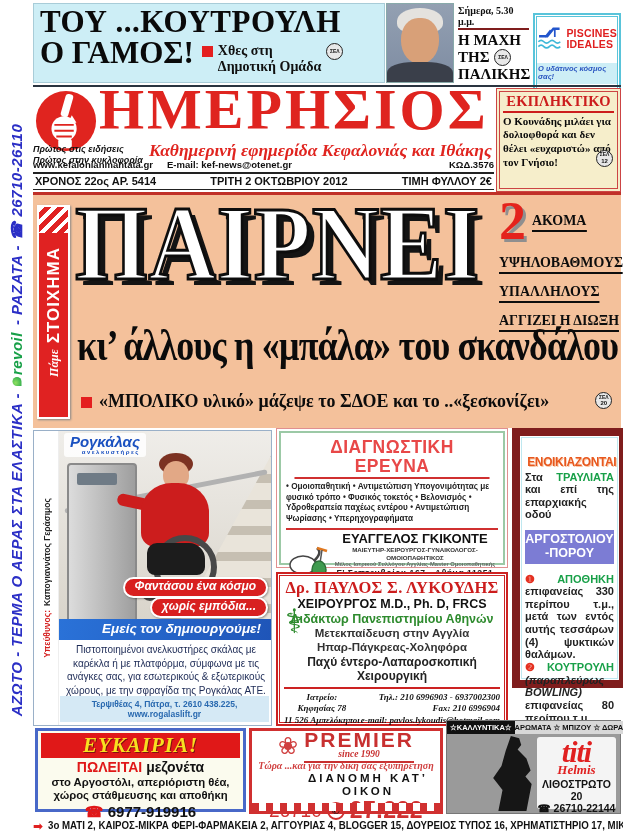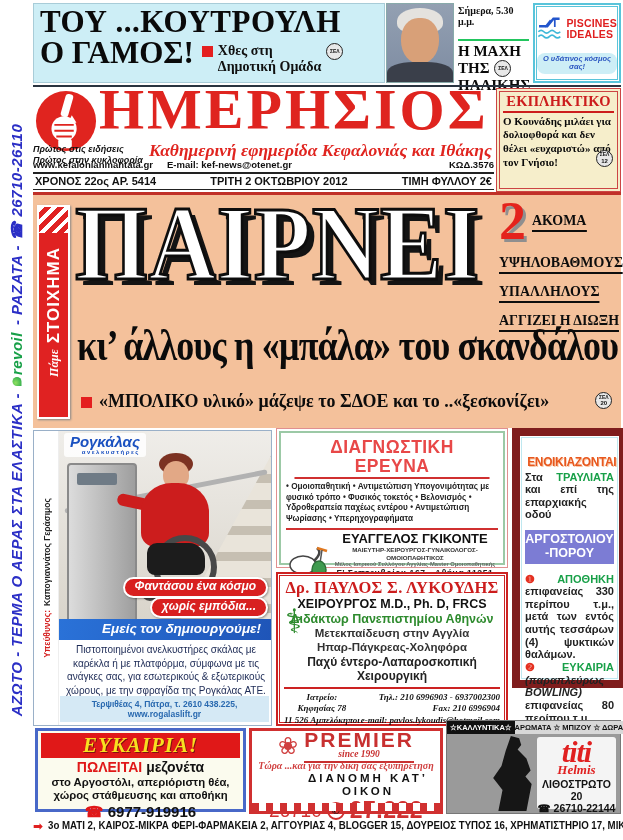--- a/index.html
+++ b/index.html
@@ -30,28 +30,28 @@
     width:17px; height:17px; border-radius:50%; border:1px solid #222; background:#e8e8e8;
     font:700 5px/1.1 "Liberation Sans", sans-serif; color:#111; flex:0 0 auto; }
   .badge .num { font-size:6px; }
 
   .photo-man { left:386px; top:3px; width:68px; height:80px; background:linear-gradient(#93a0b2,#7e8ca2); overflow:hidden; border:1px solid #8aa; }
   .photo-man .hair { position:absolute; left:10px; top:4px; width:46px; height:26px; background:#e4e2de; border-radius:50% 50% 40% 40%; }
   .photo-man .face { position:absolute; left:14px; top:14px; width:38px; height:46px; background:#d8a078; border-radius:45% 45% 50% 50%; }
   .photo-man .suit { position:absolute; left:0; bottom:-6px; width:100%; height:26px; background:#3a3f4a; border-radius:40% 40% 0 0; }
 
   .machi { left:455px; top:3px; width:77px; height:80px; background:#fff; padding:2px 3px; text-align:left; }
-  .machi .time { font:700 10px/1.1 "Liberation Serif", serif; color:#111; border-bottom:2px solid #22c55e; display:inline-block; padding-bottom:12px; margin-bottom:2px; }
+  .machi .time { font:700 10px/1.1 "Liberation Serif", serif; color:#111; border-bottom:2px solid #7f1d1d; display:inline-block; padding-bottom:1px; margin-bottom:2px; }
   .machi .ml { font:800 15px/1.12 "Liberation Serif", serif; color:#0a0a0a; }
   .machi .mlrow { display:flex; align-items:center; gap:5px; }
 
-  .piscines { left:533px; top:3px; width:88px; height:80px; background:#fff; border:2px solid #59c4da; box-shadow:inset 0 0 0 1px #fff, inset 0 0 0 2px #59c4da; padding:2px; }
+  .piscines { left:533px; top:13px; width:88px; height:80px; background:#fff; border:2px solid #59c4da; box-shadow:inset 0 0 0 1px #fff, inset 0 0 0 2px #59c4da; padding:2px; }
   .piscines .toprow { display:flex; align-items:center; gap:2px; height:44px; }
   .piscines .brand { font:800 10.5px/1.05 "Liberation Sans", sans-serif; color:#e02020; letter-spacing:.2px; }
-  .piscines .tag { background:#cdeef6; margin-top:2px; padding:2px 1px; font:italic 700 7.5px/1.1 "Liberation Sans", sans-serif; color:#2a55c0; text-align:center;border-radius:8px; }
+  .piscines .tag { background:#cdeef6; margin-top:2px; padding:2px 1px; font:italic 700 7.5px/1.1 "Liberation Sans", sans-serif; color:#2a55c0; text-align:left; }
 
   #toprule { left:33px; top:85px; width:588px; height:2px; background:#2a3440; }
 
   
   #masthead { left:33px; top:88px; width:461px; height:104px; }
   .fistlogo { position:absolute; left:2px; top:2px; width:62px; height:62px; }
   #mast-title { position:absolute; left:66px; top:-8px; width:392px; font:700 58px/1.05 "Liberation Serif", serif; color:#df241f; letter-spacing:3px; transform:scaleX(1.0); white-space:nowrap; }
   .claims { position:absolute; left:0; top:56px; font:italic 800 9px/1.25 "Liberation Sans", sans-serif; color:#111; }
   .mast-tag { position:absolute; left:116px; top:54px; font:italic 800 17.5px/1 "Liberation Serif", serif; color:#e0241f; white-space:nowrap; }
   .webline { position:absolute; left:0; top:72px; width:100%; display:flex; justify-content:space-between; font:700 9.5px/1 "Liberation Sans", sans-serif; color:#111; }
@@ -408,21 +408,21 @@
   </div>
 
   <div class="abs" id="enoik">
     <div class="ttl">ΕΝΟΙΚΙΑΖΟΝΤΑΙ</div>
     <p><span>Στα </span><span class="grn">ΤΡΑΥΛΙΑΤΑ</span><span> και επί της επαρχιακής οδού</span></p>
     <div class="roadbox">
       <div>ΑΡΓΟΣΤΟΛΙΟΥ</div>
       <div>-ΠΟΡΟΥ</div>
     </div>
     <p><span class="rednum">❶ </span><span class="grn">ΑΠΟΘΗΚΗ</span><span> επιφανείας 330 περίπου τ.μ., μετά των εντός αυτής τεσσάρων (4) ψυκτικών θαλάμων.</span></p>
-    <p><span class="rednum">❷ </span><span class="grn">ΕΥΚΑΙΡΙΑ</span><span class="ital"> (παραπλεύρως BOWLING)</span><span> επιφανείας 80 περίπου τ.μ.</span></p>
+    <p><span class="rednum">❷ </span><span class="grn">ΚΟΥΤΡΟΥΛΗ</span><span class="ital"> (παραπλεύρως BOWLING)</span><span> επιφανείας 80 περίπου τ.μ.</span></p>
     <div class="phone">☎ 6972-403256</div>
   </div>
 
   <div class="abs" id="eukairia">
     <div class="banner">ΕΥΚΑΙΡΙΑ!</div>
     <div class="euk-l1"><span class="red">ΠΩΛΕΙΤΑΙ</span><span> μεζονέτα</span></div>
     <div class="euk-l">στο Αργοστόλι, απεριόριστη θέα,</div>
     <div class="euk-l">χώρος στάθμευσης και αποθήκη</div>
     <div class="euk-phone"><span class="ph">☎</span> <span>6977-919916</span></div>
   </div>

